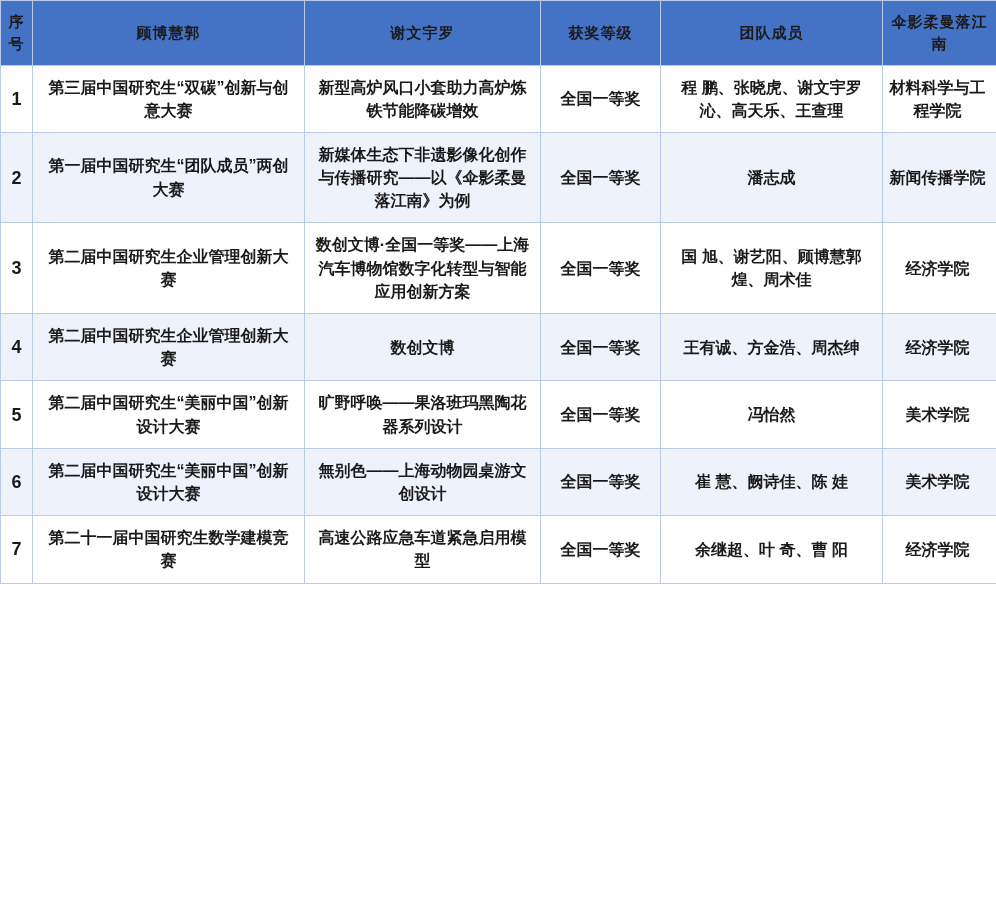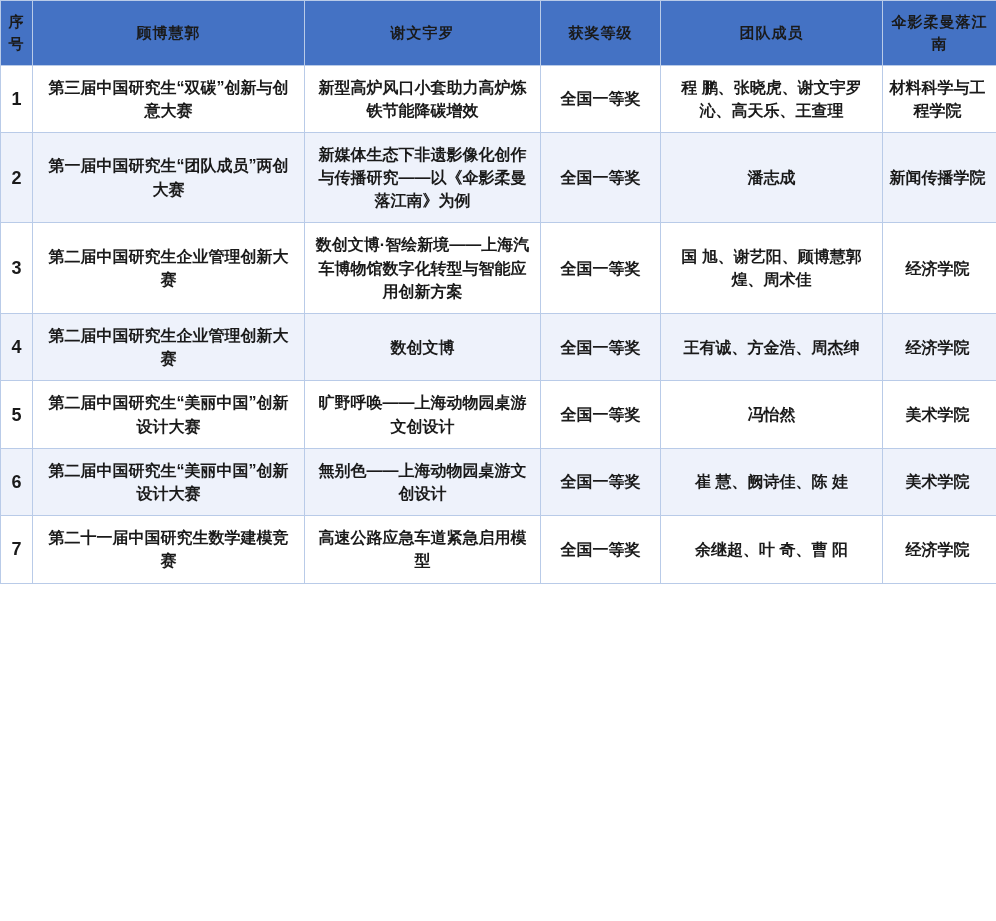--- a/index.html
+++ b/index.html
@@ -110,37 +110,37 @@
       <td class="col-no">2</td>
       <td class="col-name">第一届中国研究生“团队成员”两创大赛</td>
       <td class="col-work">新媒体生态下非遗影像化创作与传播研究——以《伞影柔曼落江南》为例</td>
       <td class="col-level">全国一等奖</td>
       <td class="col-members">潘志成</td>
       <td class="col-college">新闻传播学院</td>
     </tr>
     <tr class="row-odd">
       <td class="col-no">3</td>
       <td class="col-name">第二届中国研究生企业管理创新大赛</td>
-      <td class="col-work">数创文博·智绘新境——上海汽车博物馆数字化转型与智能应用创新方案</td>
+      <td class="col-work">数创文博·全国一等奖——上海汽车博物馆数字化转型与智能应用创新方案</td>
       <td class="col-level">全国一等奖</td>
       <td class="col-members">国 旭、谢艺阳、顾博慧郭 煌、周术佳</td>
       <td class="col-college">经济学院</td>
     </tr>
     <tr class="row-even">
       <td class="col-no">4</td>
       <td class="col-name">第二届中国研究生企业管理创新大赛</td>
       <td class="col-work">数创文博</td>
       <td class="col-level">全国一等奖</td>
       <td class="col-members">王有诚、方金浩、周杰绅</td>
       <td class="col-college">经济学院</td>
     </tr>
     <tr class="row-odd">
       <td class="col-no">5</td>
       <td class="col-name">第二届中国研究生“美丽中国”创新设计大赛</td>
-      <td class="col-work">旷野呼唤——上海动物园桌游文创设计</td>
+      <td class="col-work">旷野呼唤——果洛班玛黑陶花器系列设计</td>
       <td class="col-level">全国一等奖</td>
       <td class="col-members">冯怡然</td>
       <td class="col-college">美术学院</td>
     </tr>
     <tr class="row-even">
       <td class="col-no">6</td>
       <td class="col-name">第二届中国研究生“美丽中国”创新设计大赛</td>
       <td class="col-work">無别色——上海动物园桌游文创设计</td>
       <td class="col-level">全国一等奖</td>
       <td class="col-members">崔 慧、阙诗佳、陈 娃</td>

